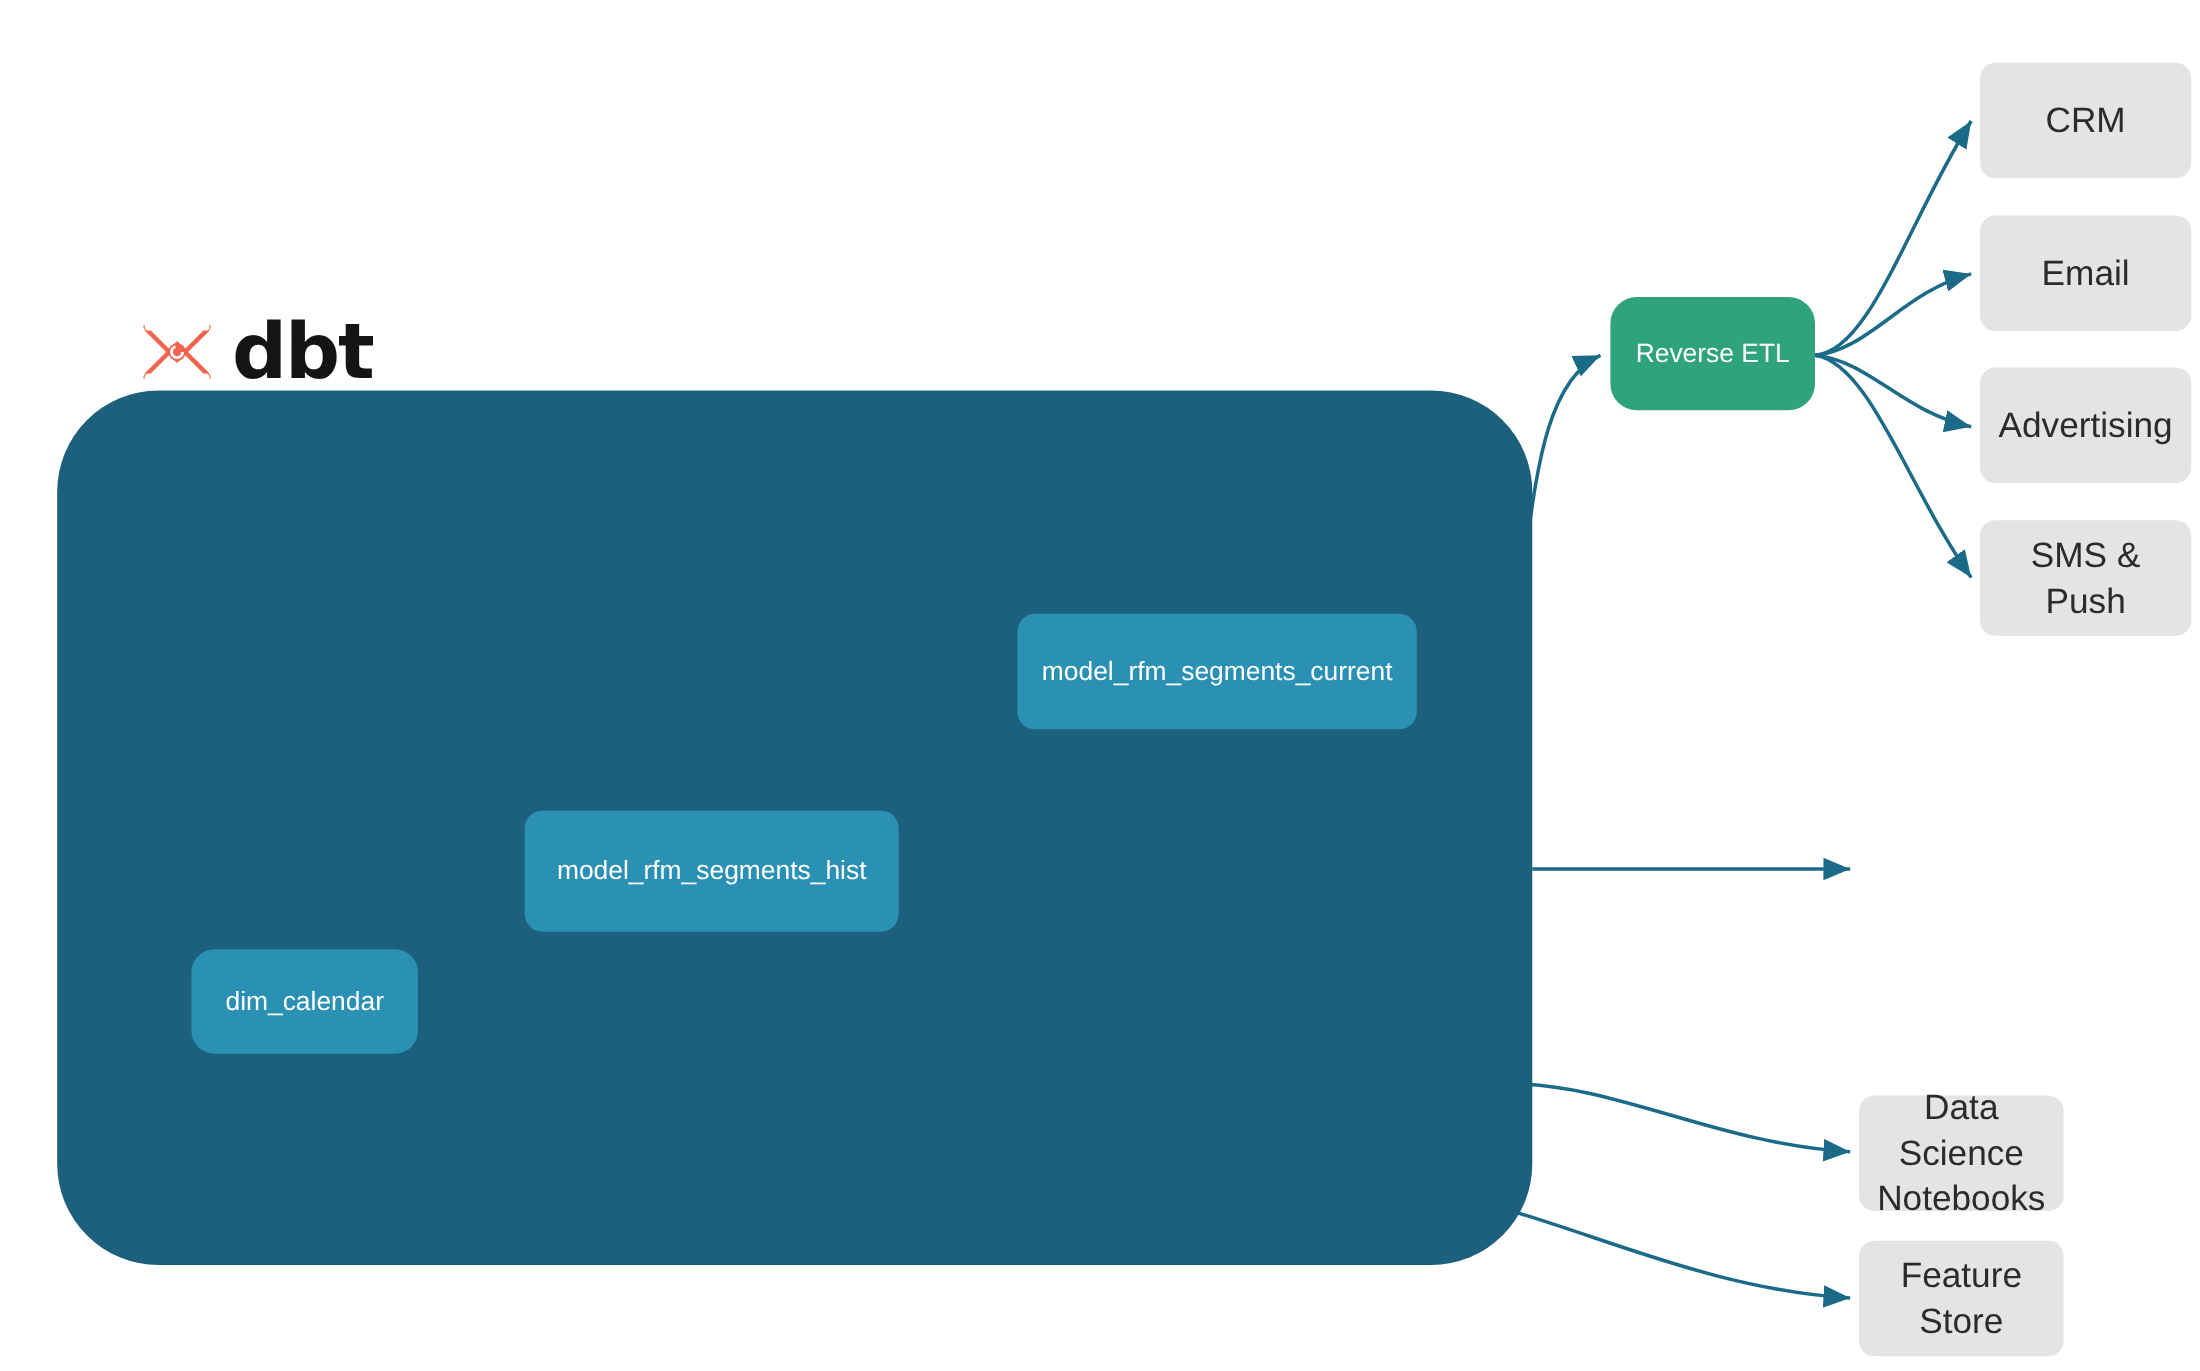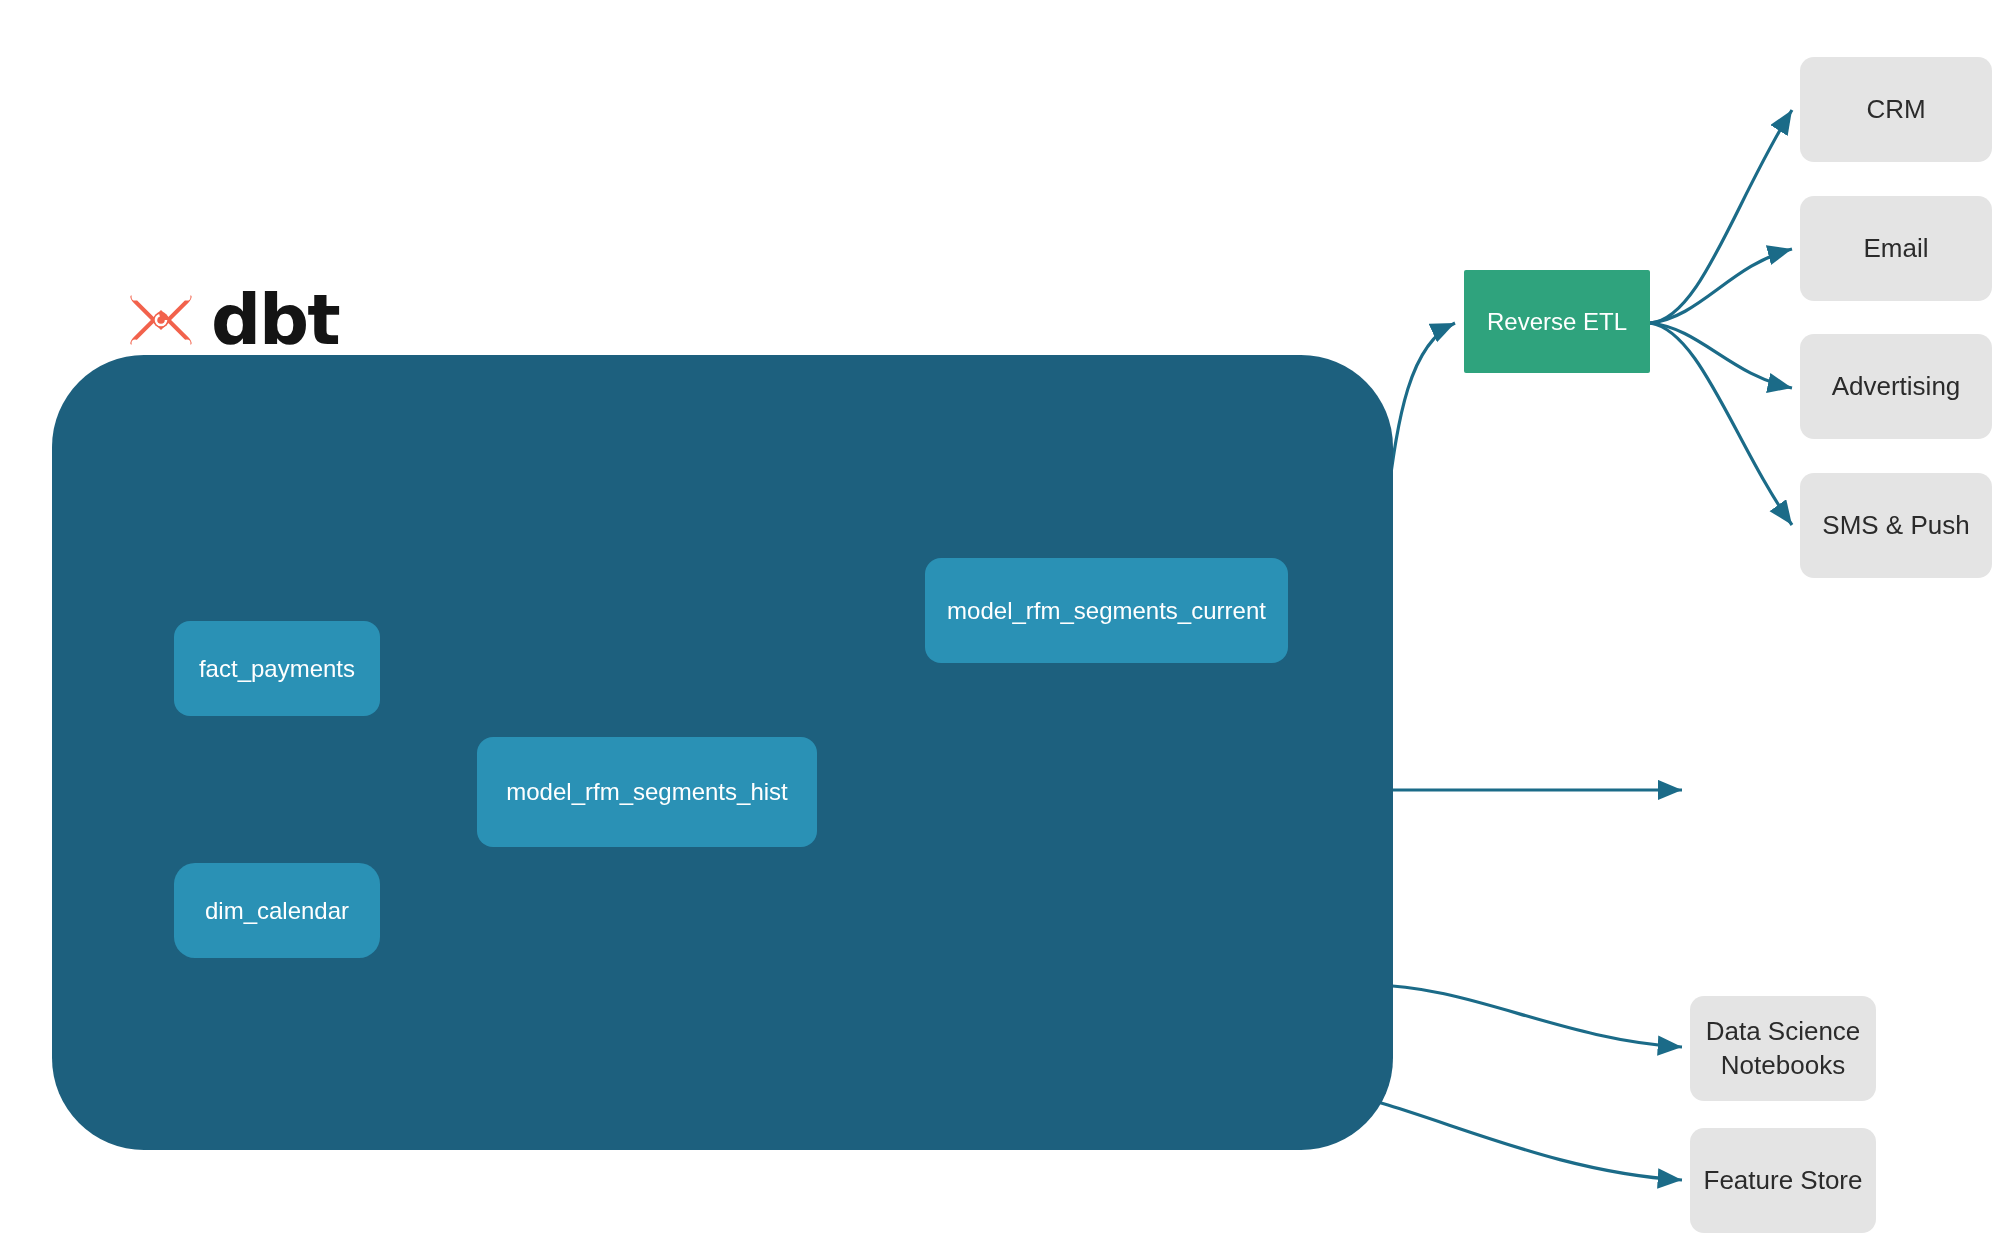--- a/index.html
+++ b/index.html
@@ -71,38 +71,38 @@
   }
 
   
   #reverse-etl {
     position: absolute;
     left: 1464px;
     top: 270px;
     width: 186px;
     height: 103px;
     background: #2fa37d;
-    border-radius: 2px;
+    border-radius: 24px;
     display: flex;
     align-items: center;
     justify-content: center;
     color: #ffffff;
     font-size: 24px;
   }
 
   
   .dest-node {
     position: absolute;
     background: #e4e4e4;
     border-radius: 14px;
     display: flex;
     align-items: center;
     justify-content: center;
     color: #2b2b2b;
-    font-size: 26px;
+    font-size: 32px;
     text-align: center;
     line-height: 1.3;
     box-sizing: border-box;
     padding: 0 10px;
   }
 </style>
 </head>
 <body>
 
 <div id="canvas">
@@ -154,23 +154,20 @@
       <circle cx="86" cy="18" r="5" fill="#ffffff"></circle>
       <circle cx="14" cy="82" r="5" fill="#ffffff"></circle>
       <circle cx="86" cy="82" r="5" fill="#ffffff"></circle>
       <circle cx="50" cy="50" r="7" fill="none" stroke="#ffffff" stroke-width="3.5" stroke-dasharray="30 14"></circle>
     </svg>
     <span class="wordmark">dbt</span>
   </div>
 
   <div id="dbt-container"></div>
 
-  <div class="model-node" style="left:174px; top:621px; width:206px; height:95px;">
-    <span>fact_payments</span>
-  </div>
 
   <div class="model-node" style="left:174px; top:863px; width:206px; height:95px;border-radius:21px;">
     <span>dim_calendar</span>
   </div>
 
   <div class="model-node" style="left:477px; top:737px; width:340px; height:110px;justify-content:center;">
     <span>model_rfm_segments_hist</span>
   </div>
 
   <div class="model-node" style="left:925px; top:558px; width:363px; height:105px;">

